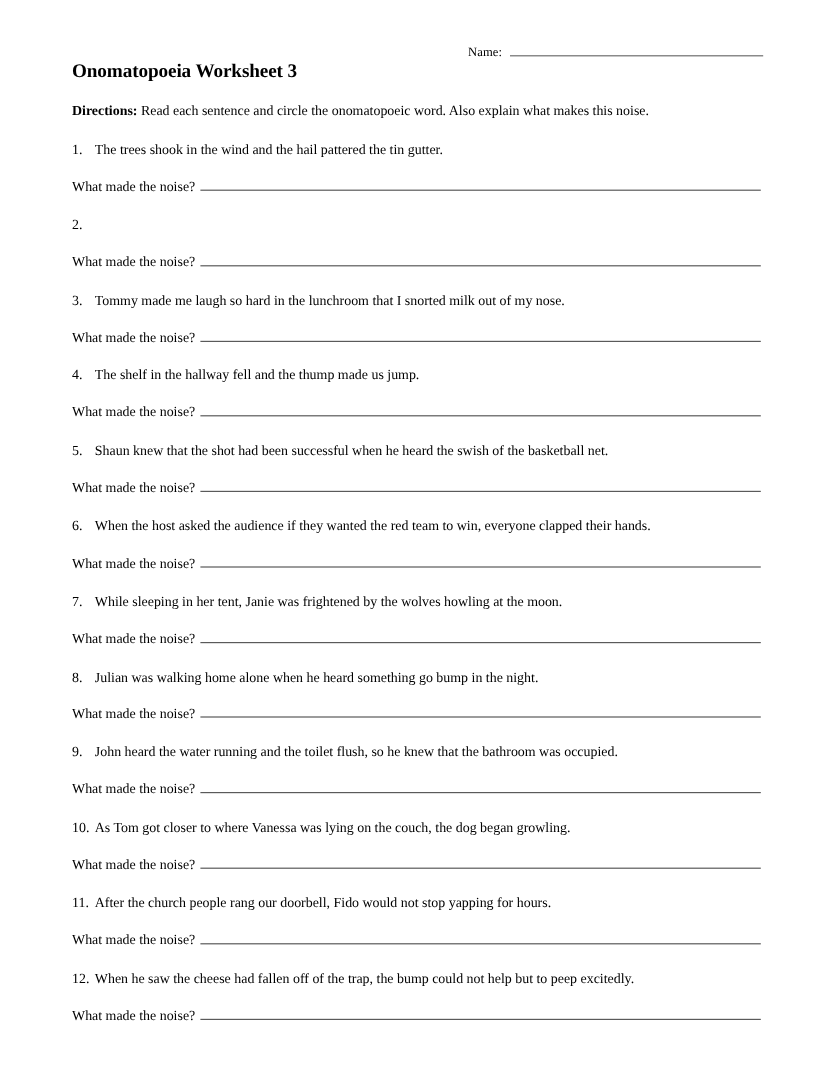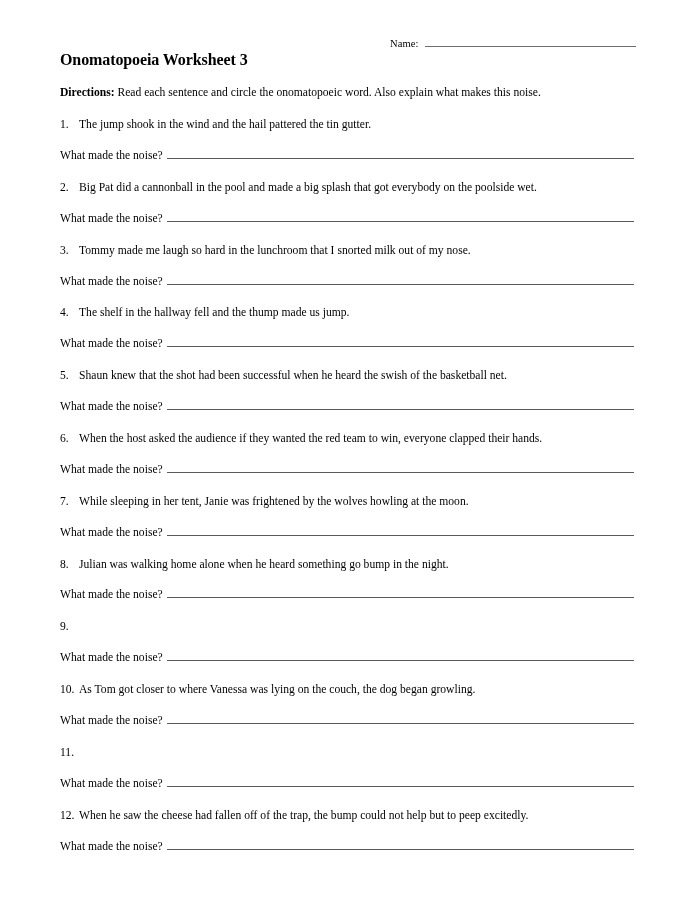--- a/index.html
+++ b/index.html
@@ -122,31 +122,30 @@
 
   <div class="directions">
     <b>Directions:</b>
     <span>Read each sentence and circle the onomatopoeic word.  Also explain what makes this noise.</span>
   </div>
 
   <div class="questions" id="questions-container">
       <div class="q-block">
         <div class="q-text">
           <span class="q-num">1.</span>
-          <span class="q-sentence">The jump shook in the wind and the hail pattered the tin gutter.</span>
+          <span class="q-sentence">The trees shook in the wind and the hail pattered the tin gutter.</span>
         </div>
         <div class="answer-row">
           <span class="answer-label">What made the noise?</span>
           <span class="answer-rule"></span>
         </div>
       </div>
       <div class="q-block">
         <div class="q-text">
           <span class="q-num">2.</span>
-          <span class="q-sentence">Big Pat did a cannonball in the pool and made a big splash that got everybody on the poolside wet.</span>
         </div>
         <div class="answer-row">
           <span class="answer-label">What made the noise?</span>
           <span class="answer-rule"></span>
         </div>
       </div>
       <div class="q-block">
         <div class="q-text">
           <span class="q-num">3.</span>
           <span class="q-sentence">Tommy made me laugh so hard in the lunchroom that I snorted milk out of my nose.</span>
@@ -202,39 +201,41 @@
           <span class="q-sentence">Julian was walking home alone when he heard something go bump in the night.</span>
         </div>
         <div class="answer-row">
           <span class="answer-label">What made the noise?</span>
           <span class="answer-rule"></span>
         </div>
       </div>
       <div class="q-block">
         <div class="q-text">
           <span class="q-num">9.</span>
+          <span class="q-sentence">John heard the water running and the toilet flush, so he knew that the bathroom was occupied.</span>
         </div>
         <div class="answer-row">
           <span class="answer-label">What made the noise?</span>
           <span class="answer-rule"></span>
         </div>
       </div>
       <div class="q-block">
         <div class="q-text">
           <span class="q-num">10.</span>
           <span class="q-sentence">As Tom got closer to where Vanessa was lying on the couch, the dog began growling.</span>
         </div>
         <div class="answer-row">
           <span class="answer-label">What made the noise?</span>
           <span class="answer-rule"></span>
         </div>
       </div>
       <div class="q-block">
         <div class="q-text">
           <span class="q-num">11.</span>
+          <span class="q-sentence">After the church people rang our doorbell, Fido would not stop yapping for hours.</span>
         </div>
         <div class="answer-row">
           <span class="answer-label">What made the noise?</span>
           <span class="answer-rule"></span>
         </div>
       </div>
       <div class="q-block">
         <div class="q-text">
           <span class="q-num">12.</span>
           <span class="q-sentence">When he saw the cheese had fallen off of the trap, the bump could not help but to peep excitedly.</span>

